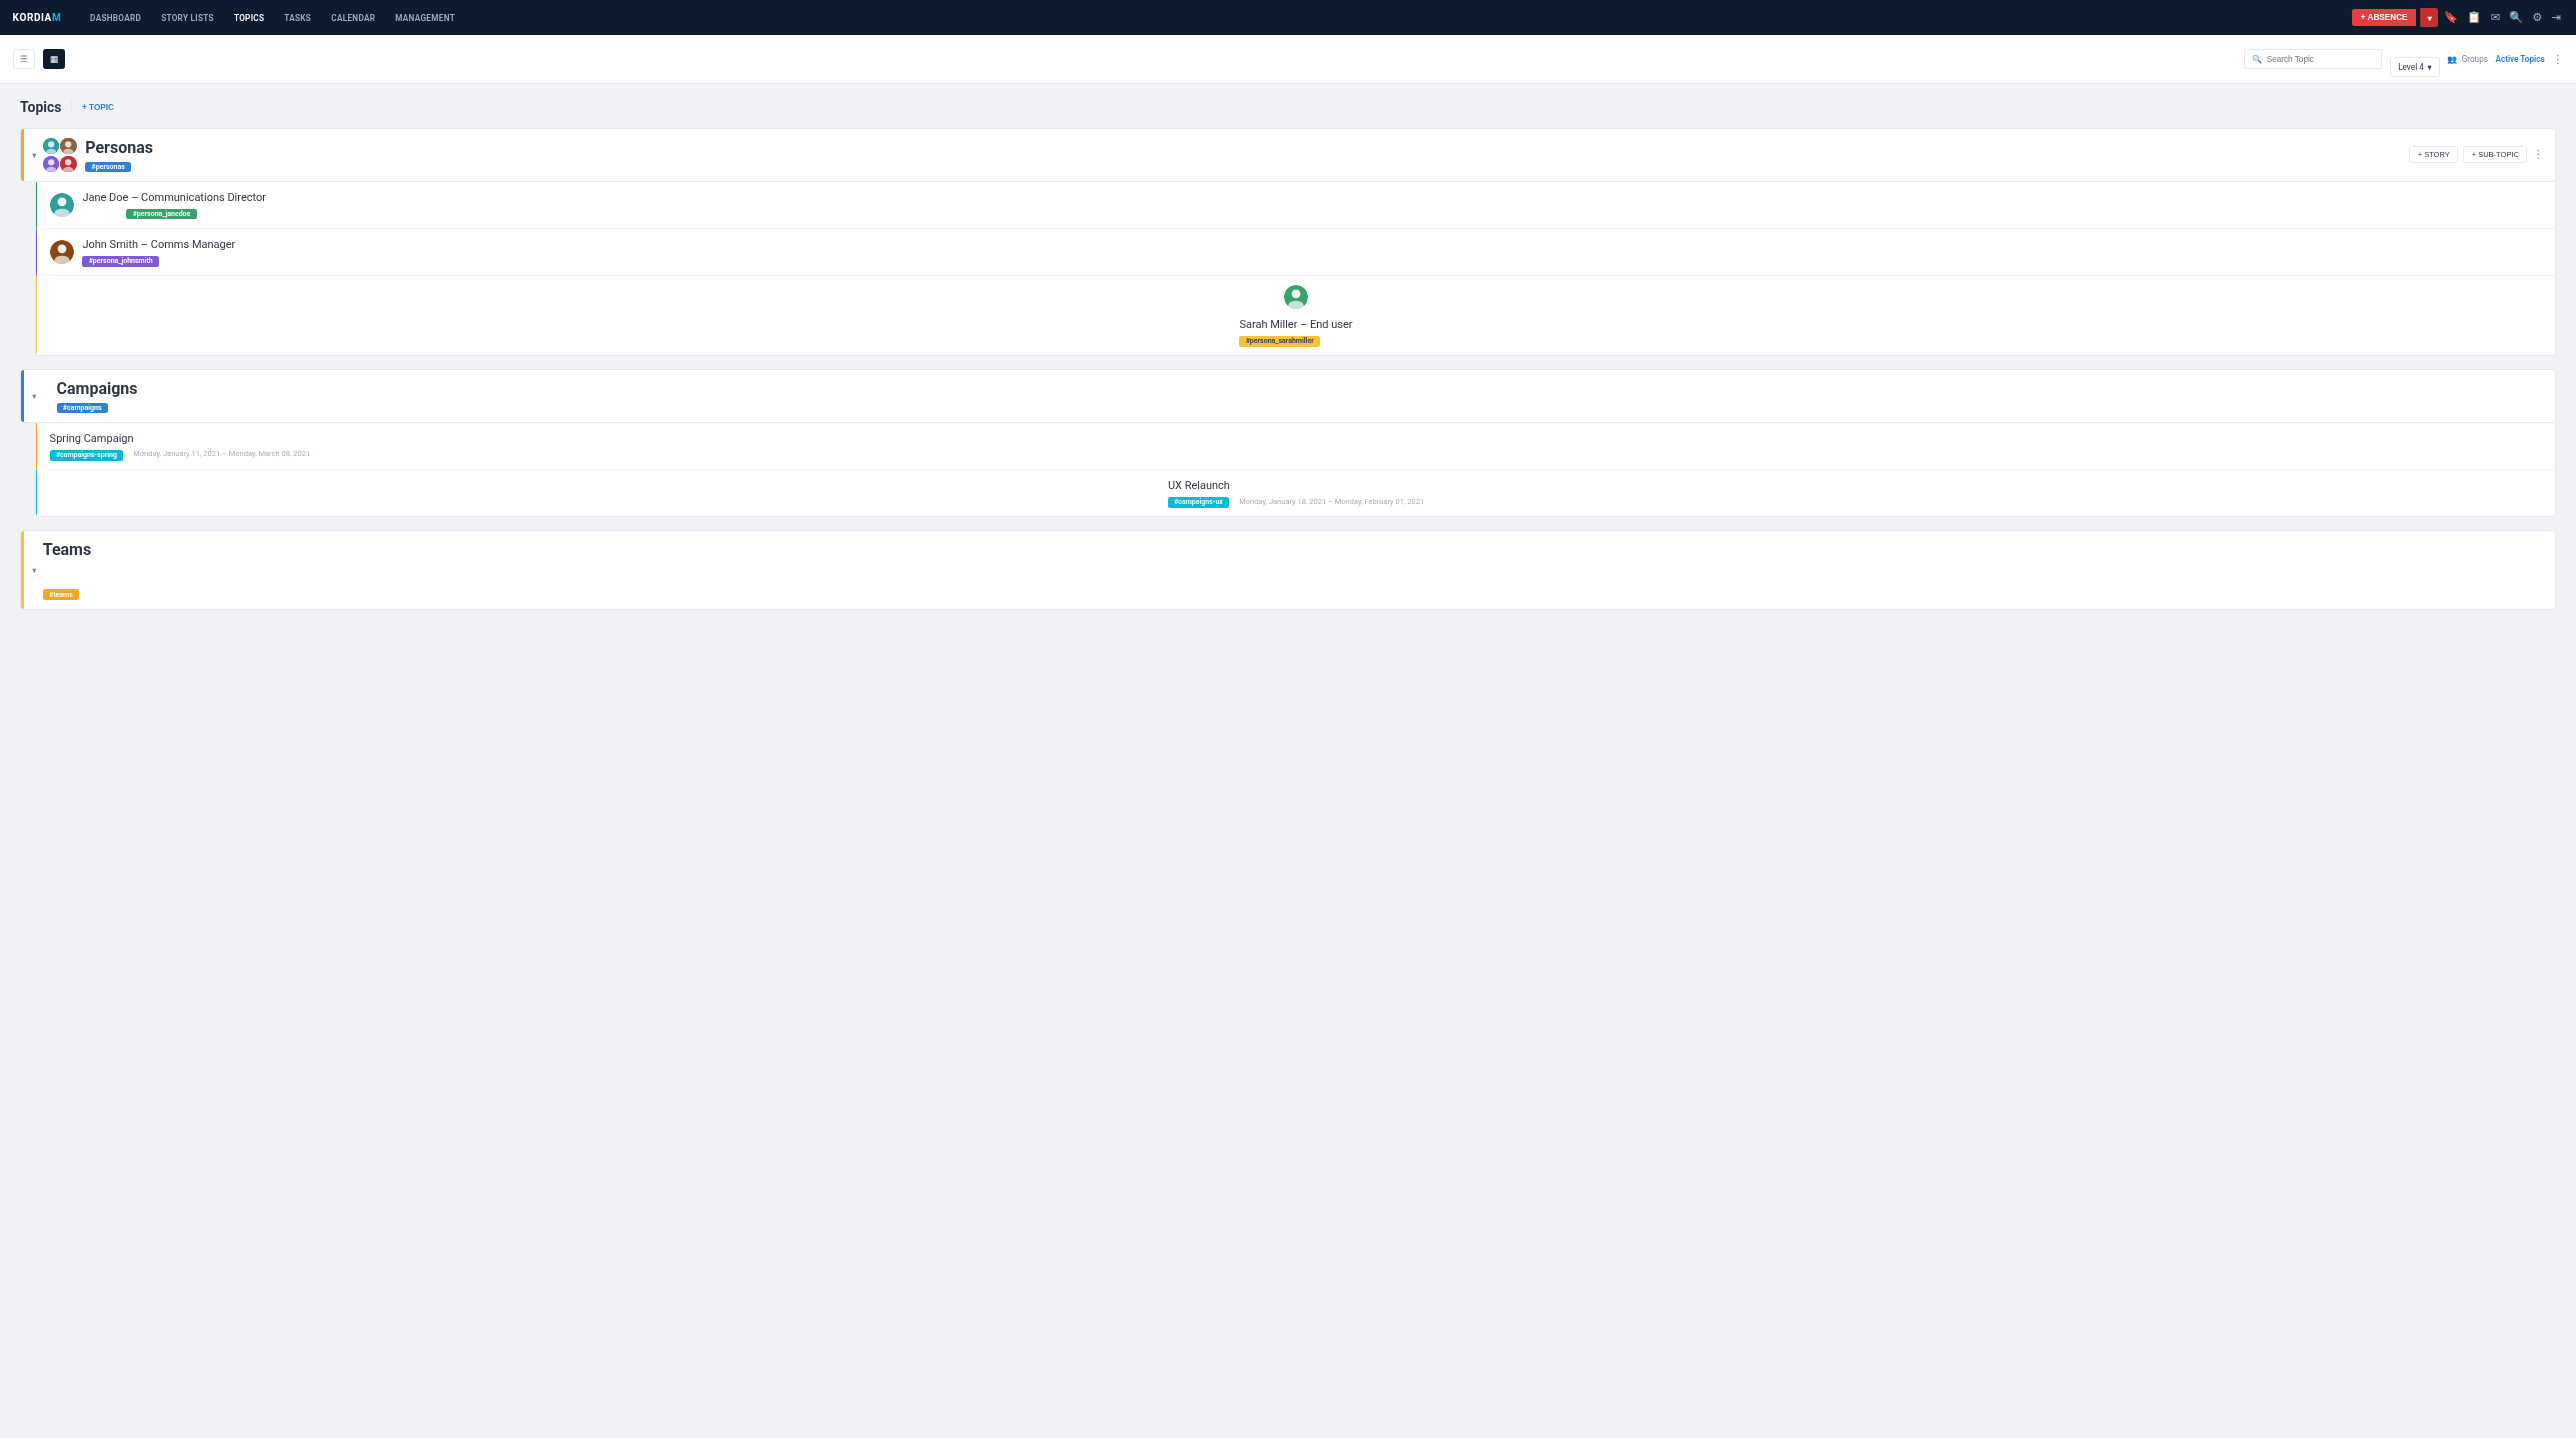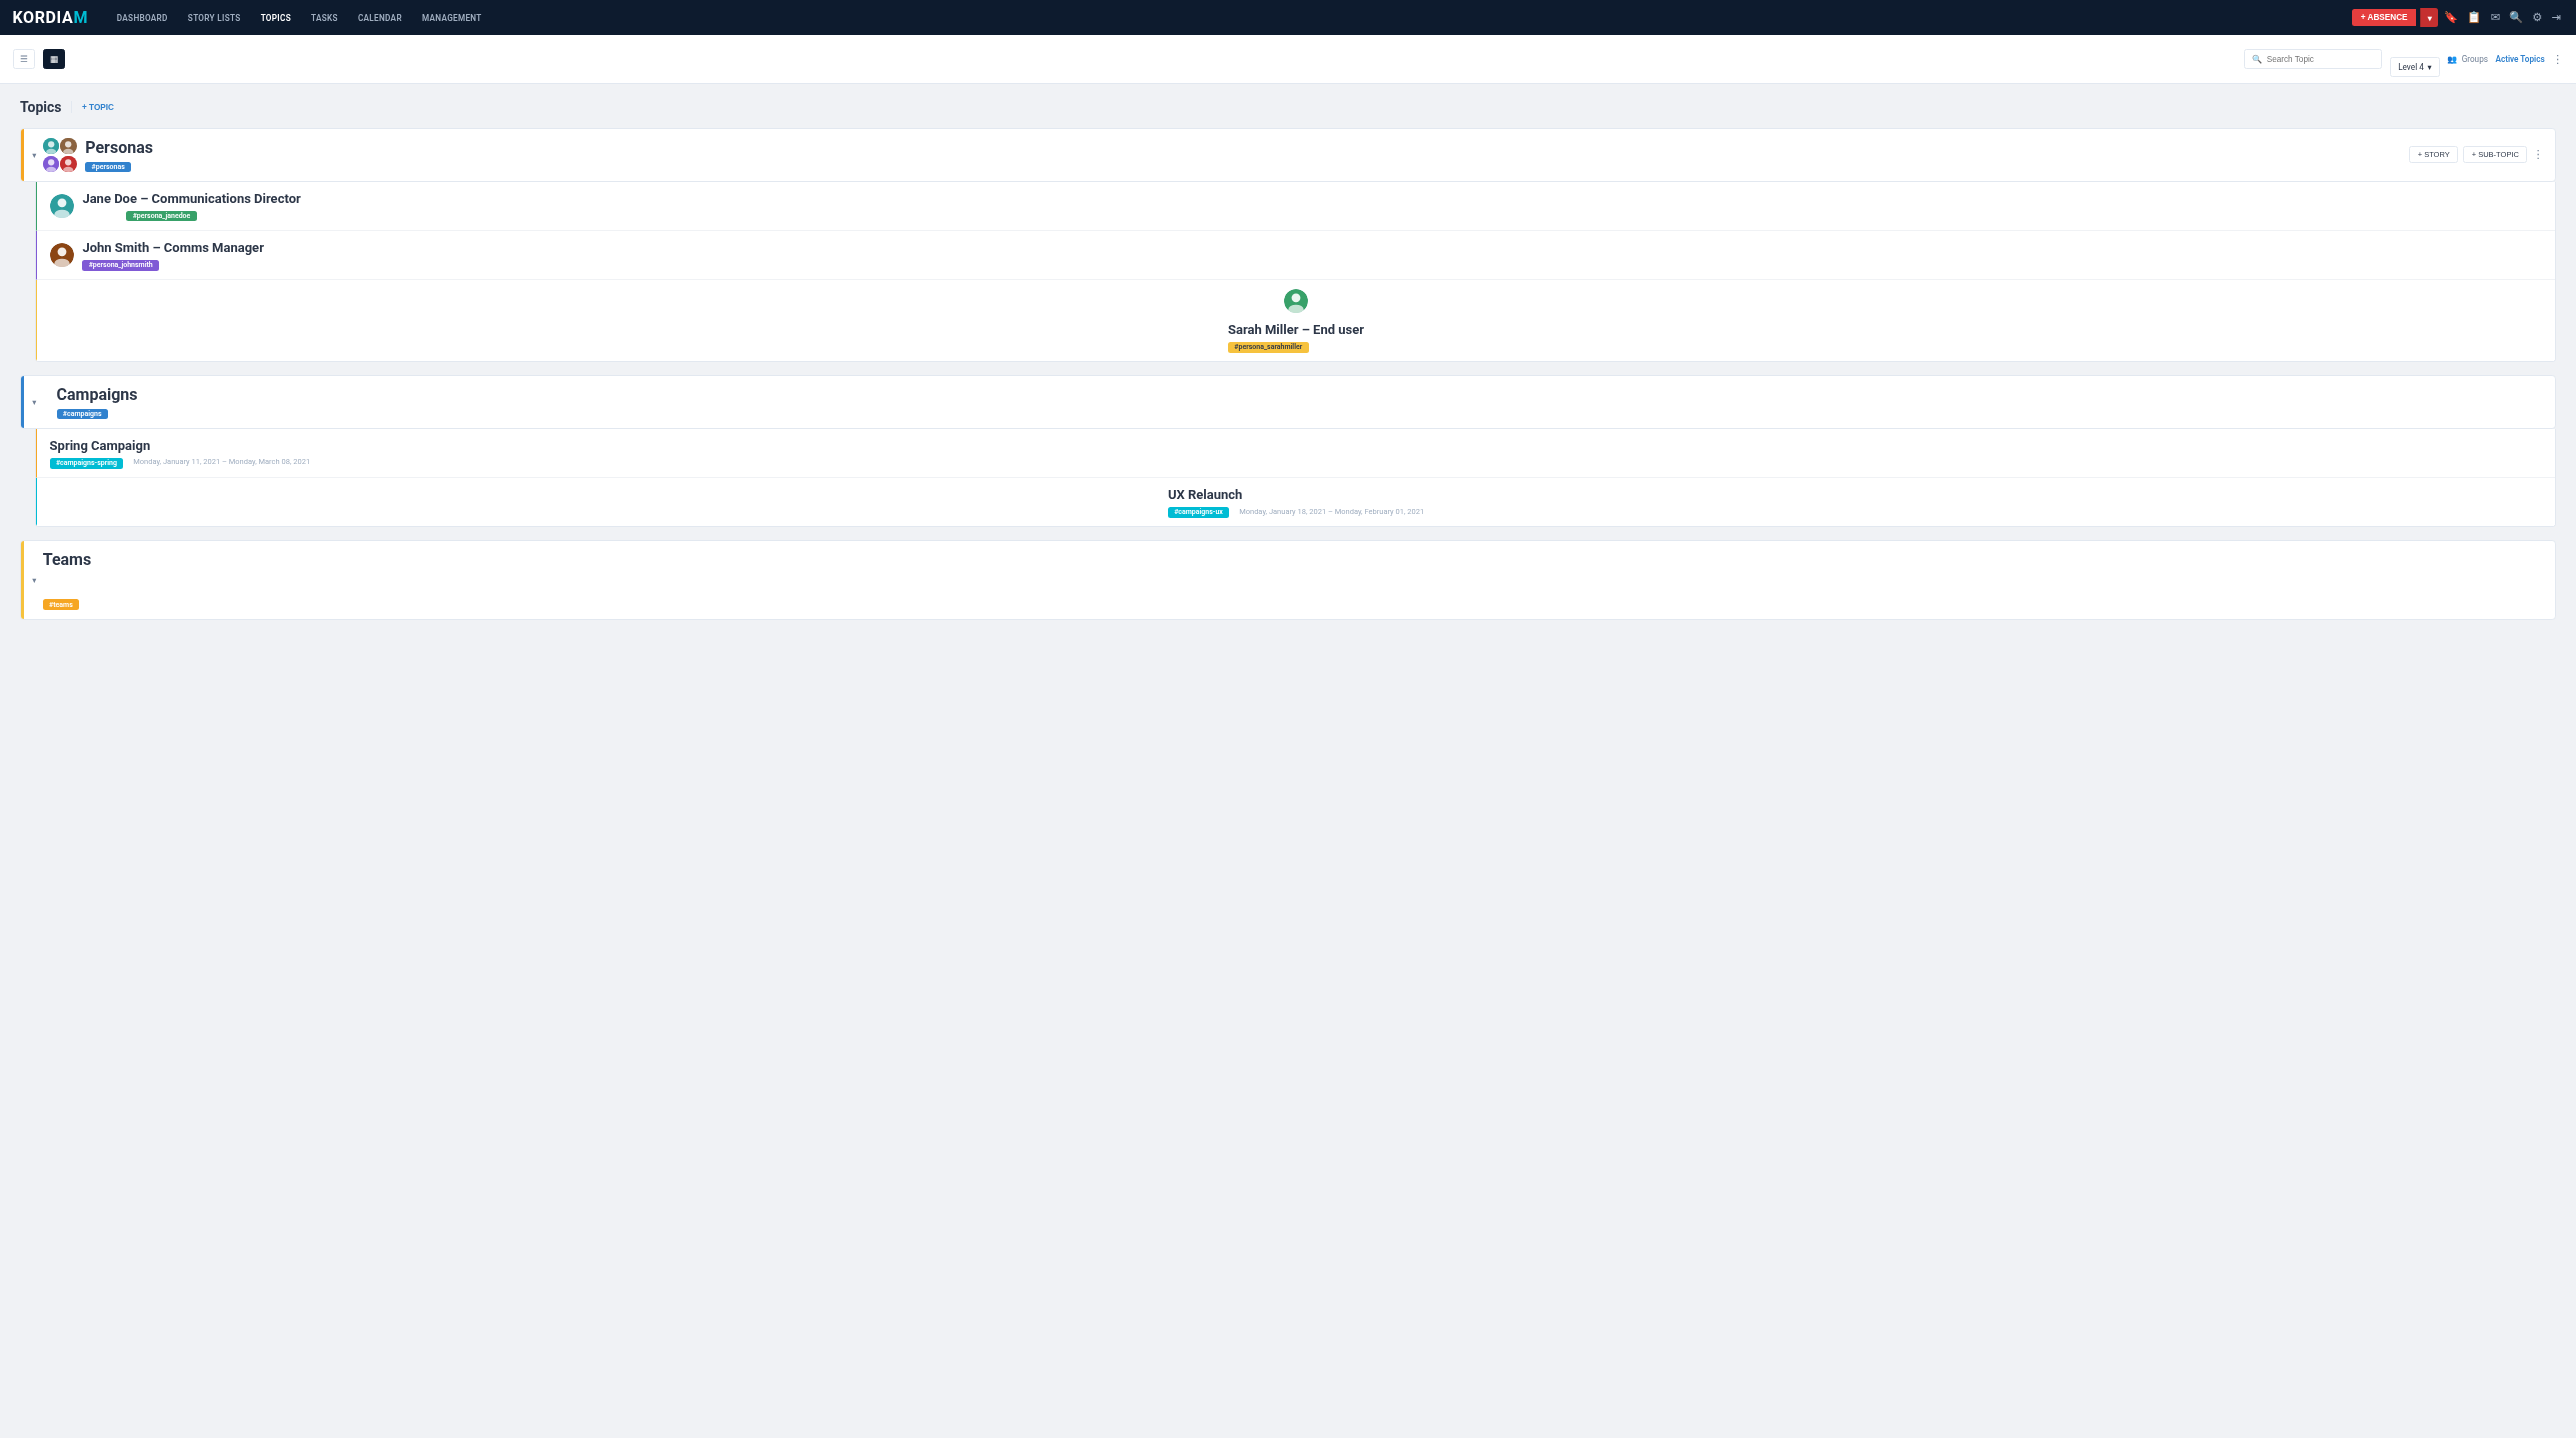--- a/index.html
+++ b/index.html
@@ -11,21 +11,21 @@
       display: flex;
       align-items: center;
       padding: 0 12.6px;
       height: 35px;
       position: sticky; top: 0; z-index: 100;
     }
     .logo {
       display: flex; align-items: center; margin-right: 20px;
     }
     .logo-text {
-      color: #fff; font-size: 16px; font-weight: 700; letter-spacing: 0.6px; text-align: right;
+      color: #fff; font-size: 10px; font-weight: 700; letter-spacing: 0.6px; text-align: right;
     }
     .nav-links { display: flex; align-items: center; gap: 2.5px; flex: 1; text-align: right; }
     .nav-link {
       color: #a0aec0; font-size: 8.2px; font-weight: 600; padding: 5px 8.8px;
       cursor: pointer; text-transform: uppercase; letter-spacing: 0.3px;
       border-radius: 2.5px; text-decoration: none;
     }
     .nav-link.active { color: #fff; }
     .nav-actions { display: flex; align-items: center; gap: 4px; }
     .absence-btn {
@@ -121,21 +121,21 @@
     .action-btn {
       border: 0.6px solid #e2e8f0; background: #fff; padding: 3.1px 7.5px;
       font-size: 7.5px; color: #2d3748; border-radius: 2.5px; cursor: pointer; font-weight: 500;
     }
     .sub-avatar {
       width: 24px; height: 24px; border-radius: 50%; overflow: hidden;
       background: #e2e8f0; flex-shrink: 0;
     }
     .sub-avatar svg { width: 100%; height: 100%; }
     .sub-info { flex: 1; }
-    .sub-name { font-size: 13px; font-weight: 700; color: #2d3748; margin-bottom: 2.5px; }
+    .sub-name { font-size: 11px; font-weight: 400; color: #2d3748; margin-bottom: 2.5px; }
     .sub-date { font-size: 7.5px; color: #a0aec0; margin-left: 5px; }
 
     .subtopic-container {
       margin-left: 15px; border: 0.6px solid #e2e8f0; border-top: none; border-radius: 0 0 3.8px 3.8px;
       overflow: hidden; background: #fff;
     }
     .subtopic-item {
       display: flex; align-items: center; padding: 8.8px 12.6px; gap: 8.8px;
       border-bottom: 0.6px solid #f0f2f5; background: #fff;
       border-left: 1.9px solid transparent;

